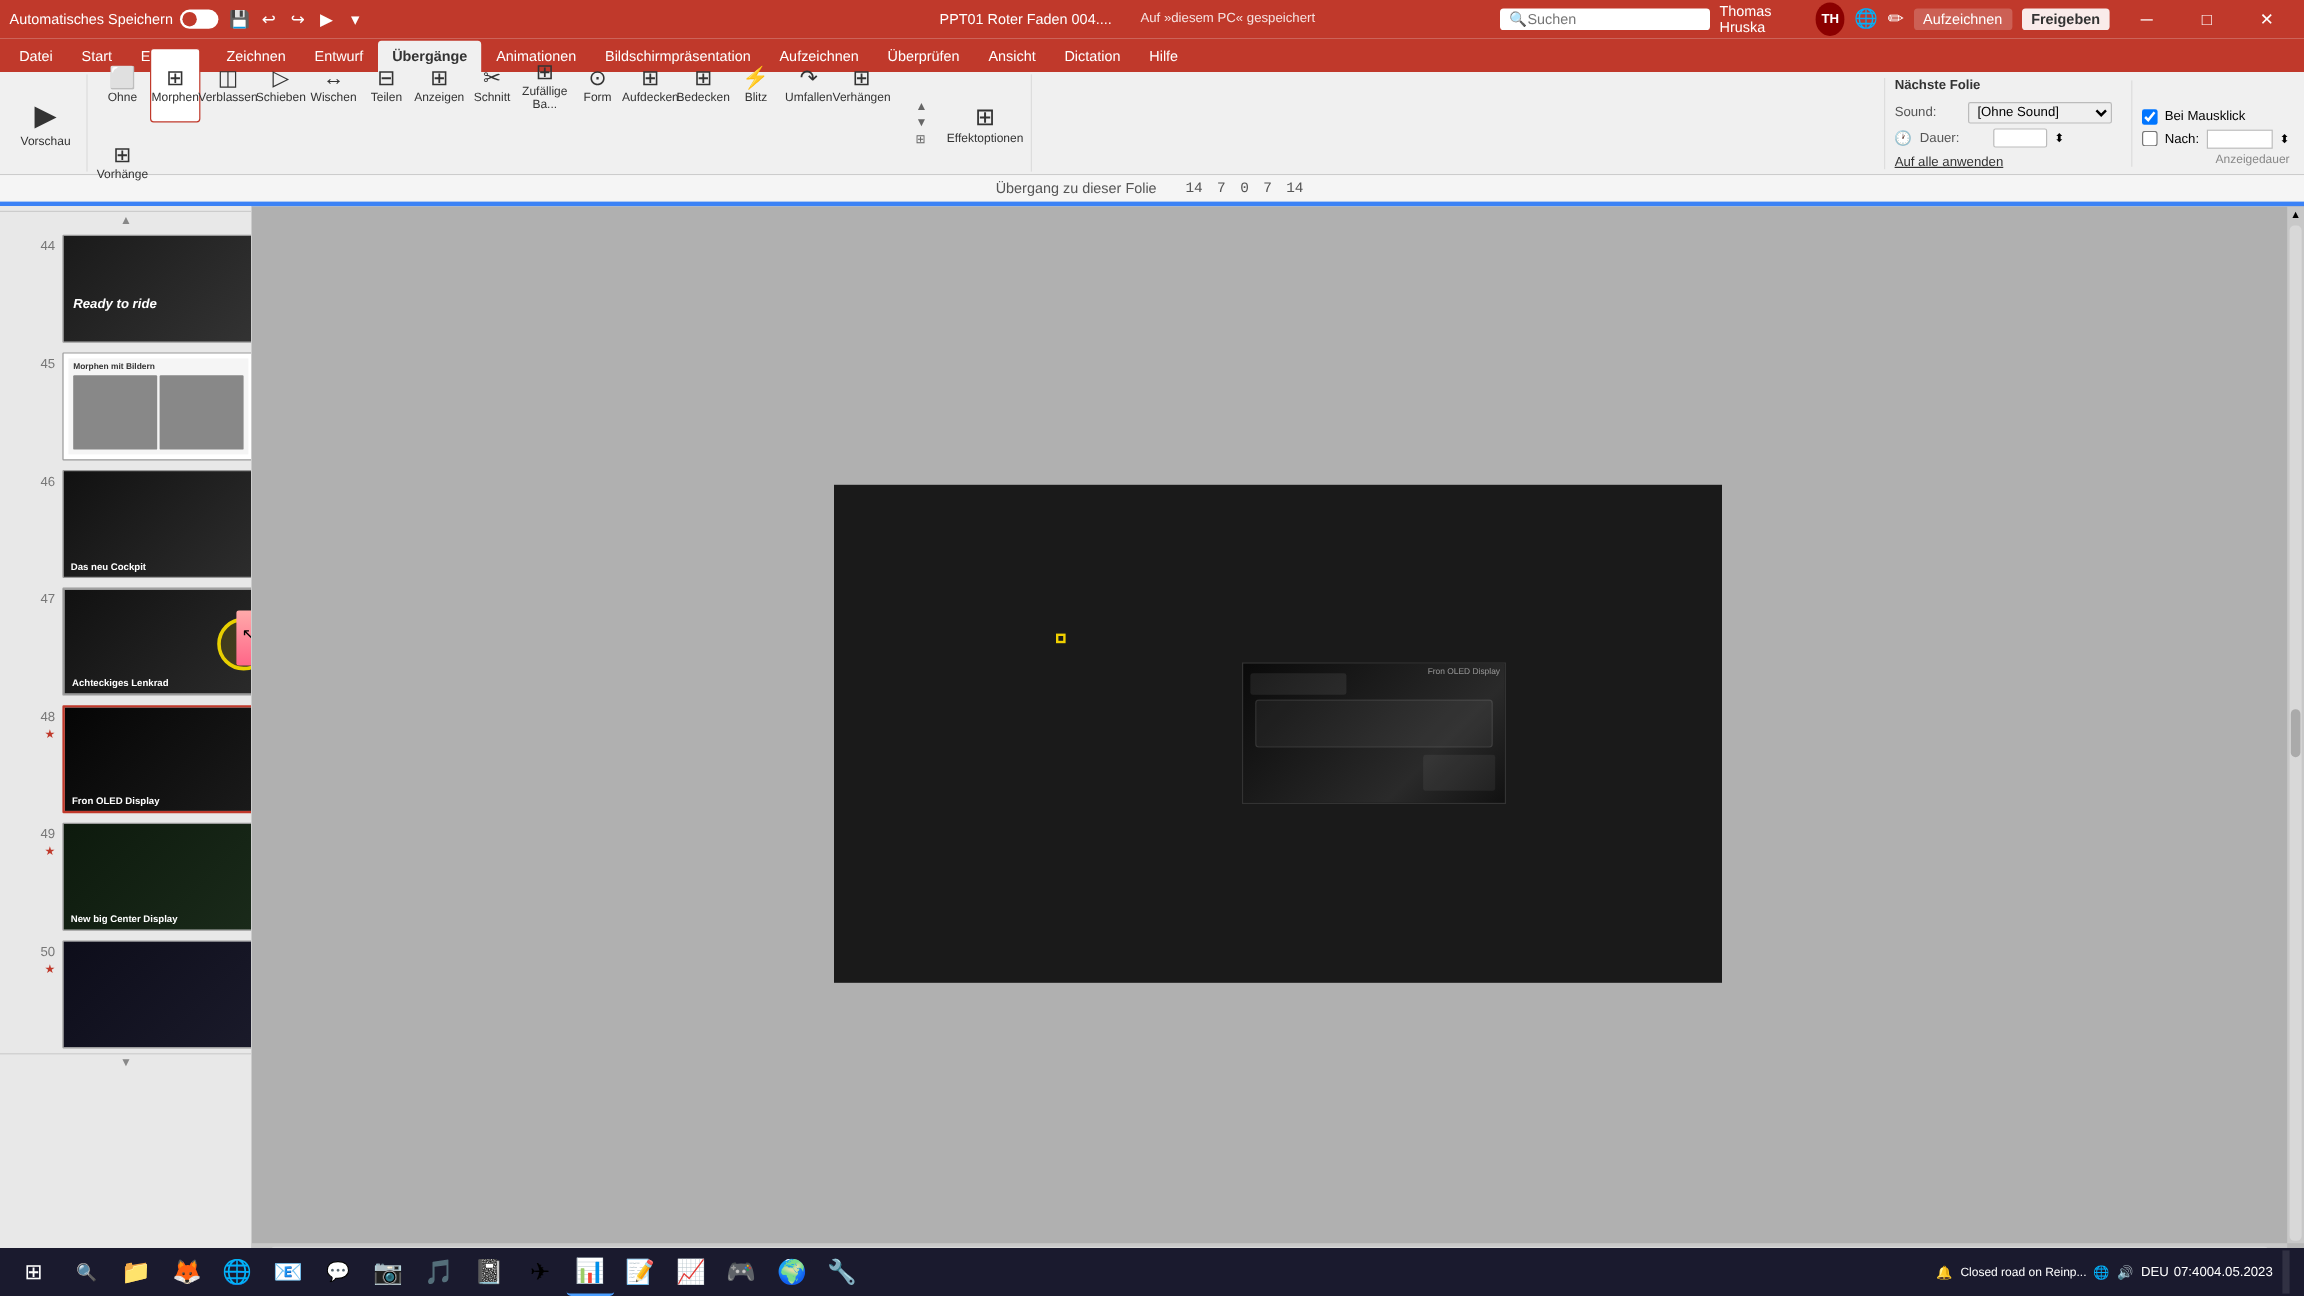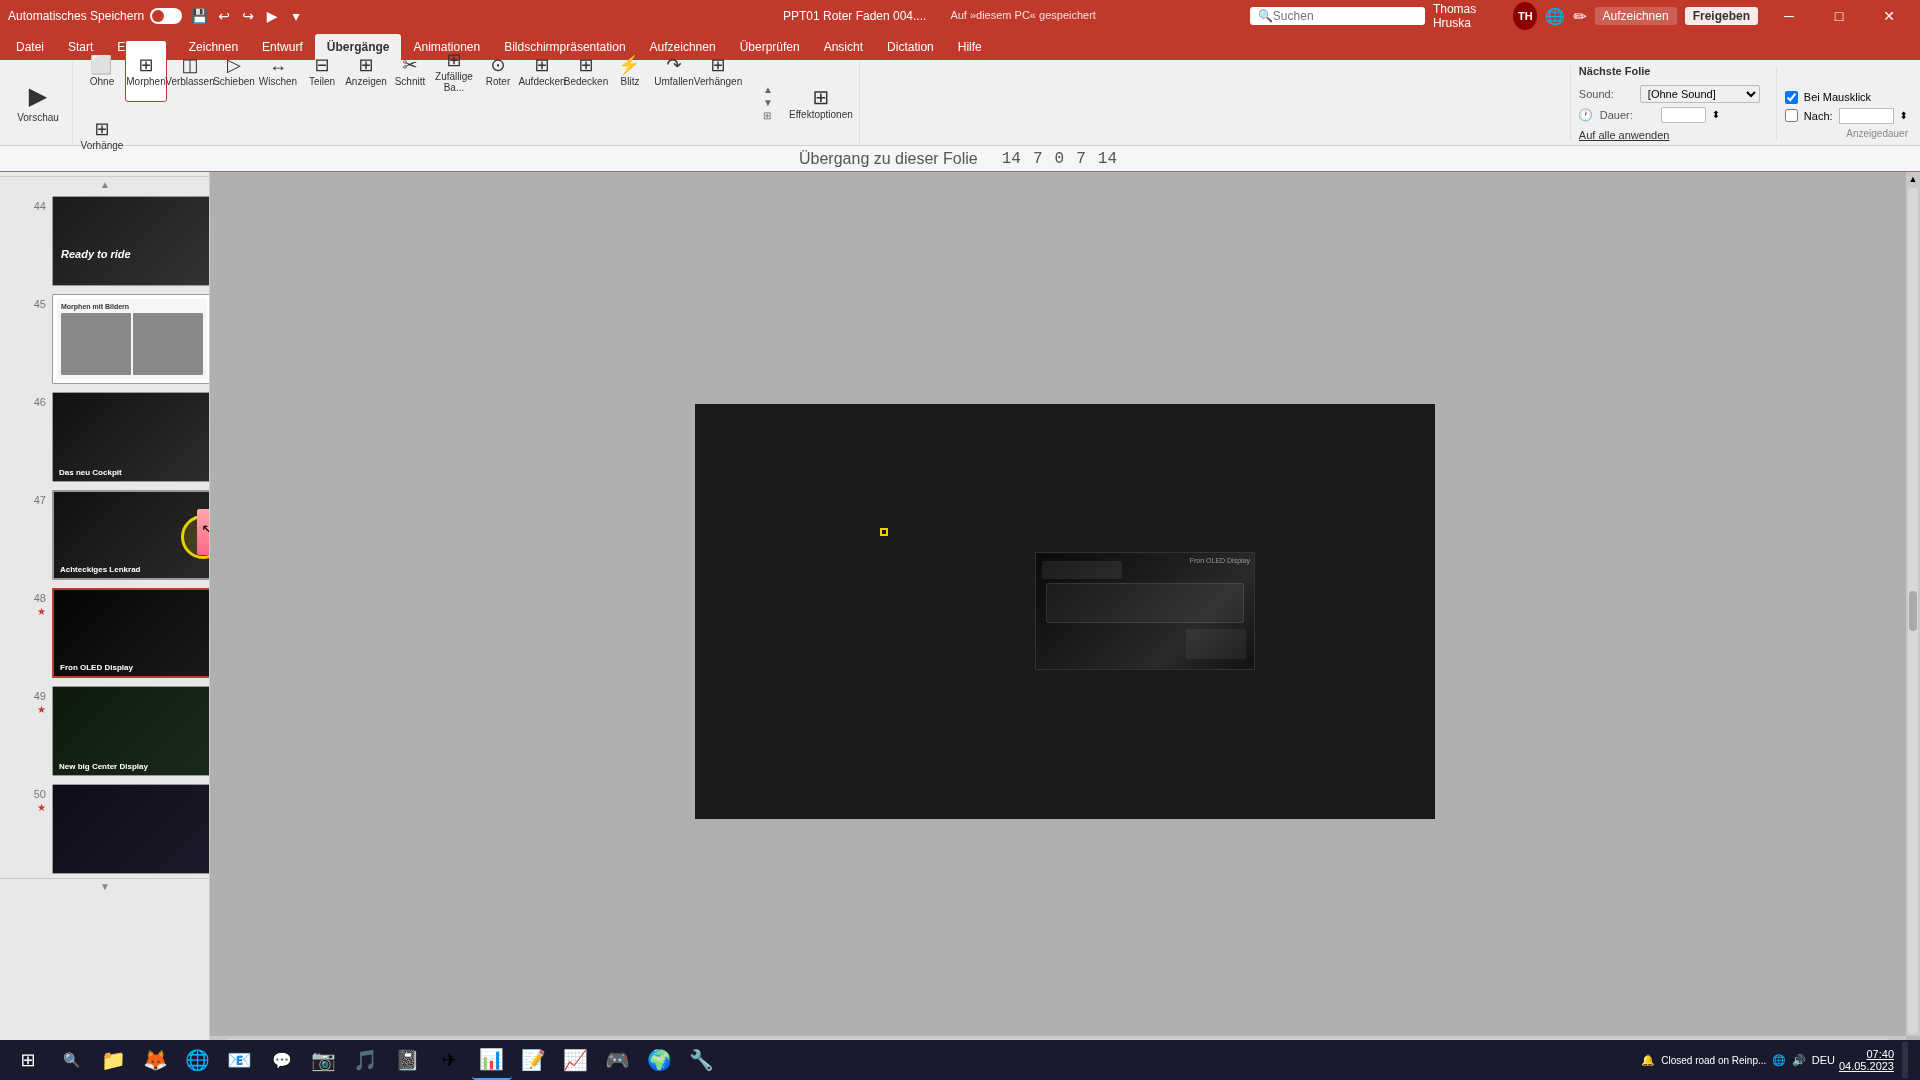--- a/index.html
+++ b/index.html
@@ -129,25 +129,25 @@
     .sound-row label { width: 55px; color: #555; }
     .sound-row select, .sound-row input { border: 1px solid #bbb; border-radius: 2px; font-size: 11px; padding: 1px 3px; }
     .sound-row input[type=text] { width: 50px; }
     .checkbox-row { display: flex; align-items: center; gap: 6px; font-size: 11px; }
     .apply-btn { color: #333; text-decoration: underline; cursor: pointer; font-size: 11px; }
 
     
     #slide-bar {
       height: 26px;
       background: #f5f5f5;
-      border-bottom: 1px solid #3b82f6;
+      border-bottom: 4px solid #3b82f6;
       display: flex;
       align-items: center;
       padding: 0 12px;
-      font-size: 16px;
+      font-size: 12px;
       color: #555;
       justify-content: center;
       gap: 20px;
     }
     .slide-bar-numbers { display: flex; gap: 4px; align-items: center; font-family: Liberation Mono, monospace; }
     .slide-bar-num { padding: 0 4px; }
 
     
     #main {
       display: flex;
@@ -250,21 +250,21 @@
       bottom: 0;
       left: 0;
       right: 0;
       z-index: 1000;
     }
     .taskbar-start { width: 48px; height: 40px; display: flex; align-items: center; justify-content: center; cursor: pointer; }
     .taskbar-apps { display: flex; align-items: center; gap: 2px; }
     .taskbar-app { width: 40px; height: 40px; display: flex; align-items: center; justify-content: center; cursor: pointer; border-radius: 4px; font-size: 20px; }
     .taskbar-app.active { border-bottom: 2px solid #4a9eff; }
     .taskbar-right { margin-left: auto; display: flex; align-items: center; gap: 4px; padding-right: 8px; color: white; font-size: 11px; }
-    .taskbar-clock { display: flex; flex-direction: column; align-items: flex-end; font-size: 11px; color: white; text-decoration: underline; }
+    .taskbar-clock { display: flex; flex-direction: row; align-items: flex-end; font-size: 11px; color: white; }
     .taskbar-systray { display: flex; gap: 6px; align-items: center; }
 
     
     .scroll-arrow { width: 210px; height: 16px; background: #e8e8e8; display: flex; align-items: center; justify-content: center; font-size: 10px; color: #888; cursor: pointer; border-top: 1px solid #ccc; }
   </style>
 </head>
 <body>
 
 <div id="titlebar">
   <div class="left">
@@ -367,21 +367,21 @@
       <div class="ribbon-btn-small">
         <div class="btn-icon">✂</div>
         <span>Schnitt</span>
       </div>
       <div class="ribbon-btn-small">
         <div class="btn-icon">⊞</div>
         <span>Zufällige Ba...</span>
       </div>
       <div class="ribbon-btn-small">
         <div class="btn-icon">⊙</div>
-        <span>Roter</span>
+        <span>Form</span>
       </div>
       <div class="ribbon-btn-small">
         <div class="btn-icon">⊞</div>
         <span>Aufdecken</span>
       </div>
       <div class="ribbon-btn-small">
         <div class="btn-icon">⊞</div>
         <span>Bedecken</span>
       </div>
       <div class="ribbon-btn-small">

